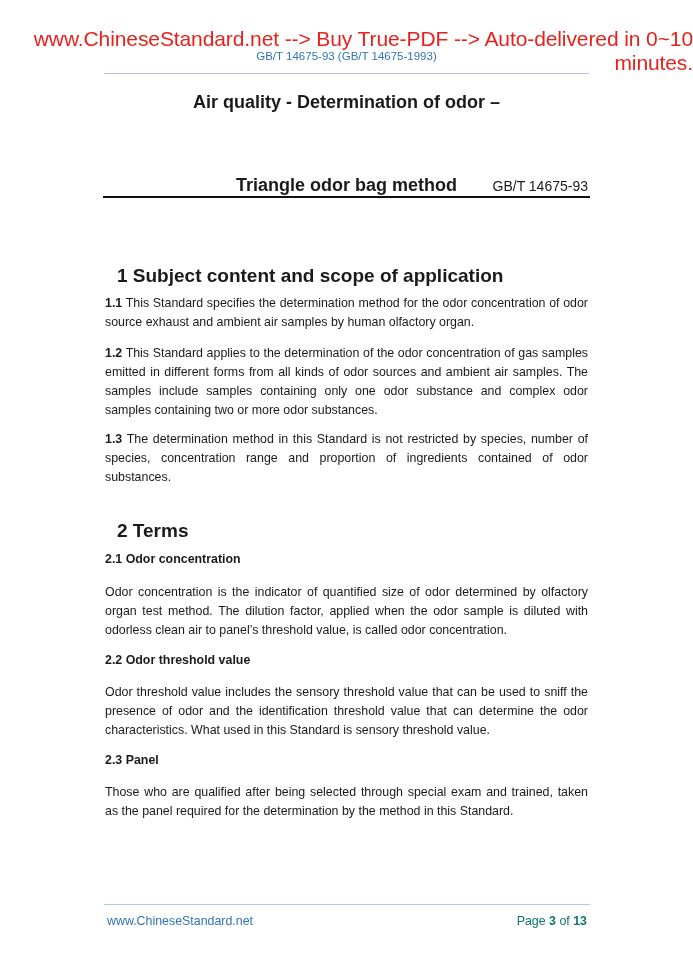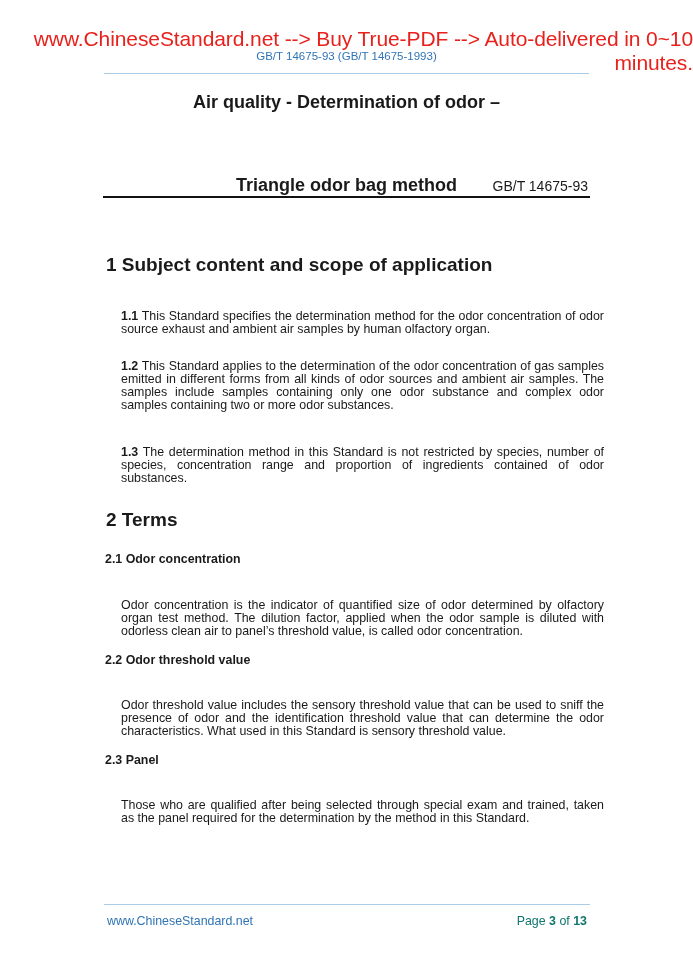--- a/index.html
+++ b/index.html
@@ -9,23 +9,23 @@
             color: #e8211c; font-size: 21px; letter-spacing: -0.1px; }
   .subbanner { position: absolute; top: 50px; left: 0; width: 693px; text-align: center;
                color: #2f74b5; font-size: 11.5px; }
   .top-rule { position: absolute; top: 73px; left: 104px; width: 485px; height: 1px; background: #a9cde8; }
   .title1 { position: absolute; top: 92px; left: 0; width: 693px; text-align: center;
             font-weight: bold; font-size: 18px; }
   .title2 { position: absolute; top: 135px; left: 0; width: 693px; text-align: center;
             font-weight: bold; font-size: 18px; margin-top: 40px; }
   .stdno { position: absolute; top: 178px; right: 105px; font-size: 14px; }
   .title-rule { position: absolute; top: 196px; left: 103px; width: 487px; height: 2px; background: #111; }
-  h1.sec { position: absolute; left: 105px; margin: 1px; font-size: 19px; font-weight: bold; }
-  .para { position: absolute; left: 105px; width: 483px; margin: 16px; font-size: 12.4px;
-          line-height: 13px; text-align: justify; }
+  h1.sec { position: absolute; left: 105px; margin: 12px; font-size: 19px; font-weight: bold; }
+  .para { position: absolute; left: 105px; width: 483px; margin: 0; font-size: 12.4px;
+          line-height: 19px; text-align: justify; }
   .para b { font-weight: bold; }
   h2.sub { position: absolute; left: 105px; margin: 0; font-size: 12.4px; font-weight: bold; }
   .bottom-rule { position: absolute; top: 904px; left: 104px; width: 486px; height: 1px; background: #a9cde8; }
   .footer-link { position: absolute; top: 914px; left: 107px; font-size: 12.4px; color: #2f74b5;
                  }
   .footer-page { position: absolute; top: 914px; right: 106px; font-size: 12.4px; color: #0f766e; }
   .footer-page b { font-weight: bold; }
 </style>
 </head>
 <body>

